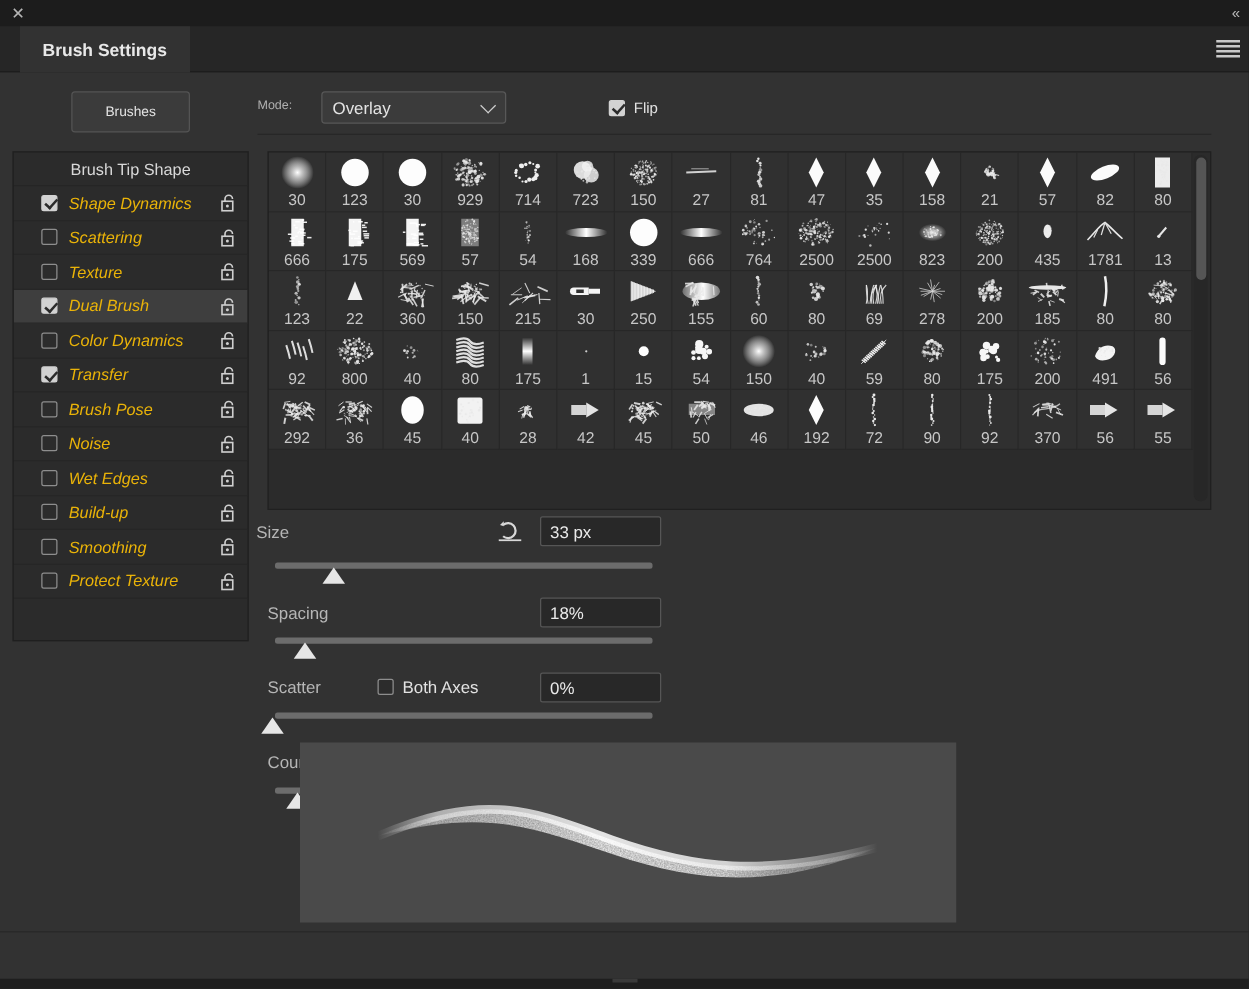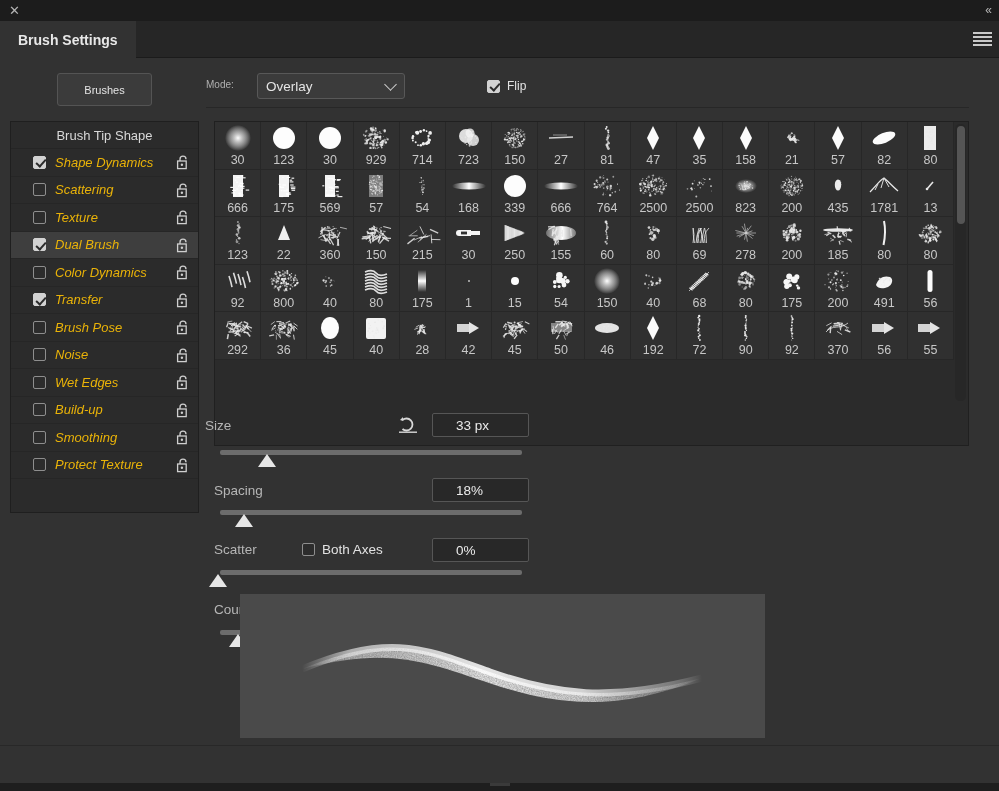--- a/index.html
+++ b/index.html
@@ -28,21 +28,21 @@
     cursor: pointer;
   }
 
   
   .tab-strip {
     position: absolute; top: 21px; left: 0; width: 999px; height: 37px;
     background: #262626;
     border-bottom: 1px solid #1b1b1b;
   }
   .tab {
-    position: absolute; left: 0; top: 0;
+    position: absolute; left: 16px; top: 0;
     height: 37px; padding: 0 18px;
     display: flex; align-items: center;
     background: #323232;
     color: #e8e8e8; font-size: 14px; font-weight: bold;
     cursor: pointer;
   }
   .panel-menu {
     position: absolute; right: 7px; top: 11px;
     width: 19px; height: 15px; cursor: pointer;
   }
@@ -134,21 +134,21 @@
   .list-row .cb { margin-right: 9px; }
   .list-row .nm { color: #eab308; font-size: 13px; font-style: italic; }
   .lock {
     position: absolute; right: 8px; top: 6px;
     width: 14px; height: 15px;
   }
 
   
   .grid-wrap {
     position: absolute; left: 214px; top: 63px;
-    width: 755px; height: 325px;
+    width: 755px; height: 287px;
     background: #2b2b2b; border: 1px solid #202020;
     overflow: hidden;
   }
   .grid {
     display: grid;
     grid-template-columns: repeat(16, 46.2px);
     grid-auto-rows: 47.5px;
   }
   .cell {
     position: relative;
@@ -179,21 +179,21 @@
     width: 8px; height: 98px;
     background: #555; border-radius: 4px; cursor: pointer;
   }
 
   
   .ctl-label { position: absolute; color: #b6b6b6; font-size: 13.5px; }
   .num-field {
     position: absolute; width: 97px; height: 24px;
     background: #282828; border: 1px solid #565656; border-radius: 2px;
     color: #eaeaea; font-size: 13.5px;
-    display: flex; align-items: center; padding-left: 23px;
+    display: flex; align-items: center; padding-left: 7px;
     cursor: text;
   }
   .slider-track {
     position: absolute; height: 5px;
     background: #6c6c6c; border-radius: 2px;
   }
   .slider-knob {
     position: absolute; width: 0; height: 0;
     border-left: 9px solid transparent; border-right: 9px solid transparent;
     border-bottom: 13px solid #e6e6e6;
@@ -2577,21 +2577,21 @@
               <line x1="17.685714285714283" y1="13.942857142857143" x2="20.885714285714286" y2="16.34285714285714" stroke="#f0f0f0" stroke-width="1.2"></line>
               <line x1="18.9" y1="12.8" x2="22.1" y2="15.2" stroke="#f0f0f0" stroke-width="1.2"></line>
               <line x1="20.114285714285714" y1="11.657142857142858" x2="23.314285714285717" y2="14.057142857142857" stroke="#f0f0f0" stroke-width="1.2"></line>
               <line x1="21.32857142857143" y1="10.514285714285714" x2="24.528571428571432" y2="12.914285714285713" stroke="#f0f0f0" stroke-width="1.2"></line>
               <line x1="22.54285714285714" y1="9.371428571428572" x2="25.742857142857144" y2="11.77142857142857" stroke="#f0f0f0" stroke-width="1.2"></line>
               <line x1="23.757142857142856" y1="8.22857142857143" x2="26.95714285714286" y2="10.628571428571428" stroke="#f0f0f0" stroke-width="1.2"></line>
               <line x1="24.971428571428568" y1="7.085714285714286" x2="28.17142857142857" y2="9.485714285714286" stroke="#f0f0f0" stroke-width="1.2"></line>
               <line x1="26.185714285714283" y1="5.942857142857142" x2="29.385714285714286" y2="8.342857142857142" stroke="#f0f0f0" stroke-width="1.2"></line>
             </svg>
           </div>
-          <div class="num">68</div>
+          <div class="num">59</div>
         </div>
         <div class="cell">
           <div class="thumb">
             <svg width="40" height="28" viewBox="0 0 40 28">
               <circle cx="21.1" cy="14.3" r="1.44" fill="#e8e8e8" opacity="0.64"></circle>
               <circle cx="19.6" cy="5.8" r="1.38" fill="#e8e8e8" opacity="0.79"></circle>
               <circle cx="24.4" cy="8.0" r="0.50" fill="#e8e8e8" opacity="0.55"></circle>
               <circle cx="12.8" cy="14.1" r="0.92" fill="#e8e8e8" opacity="0.75"></circle>
               <circle cx="15.9" cy="6.3" r="0.80" fill="#e8e8e8" opacity="0.71"></circle>
               <circle cx="23.6" cy="16.7" r="1.11" fill="#e8e8e8" opacity="0.59"></circle>

